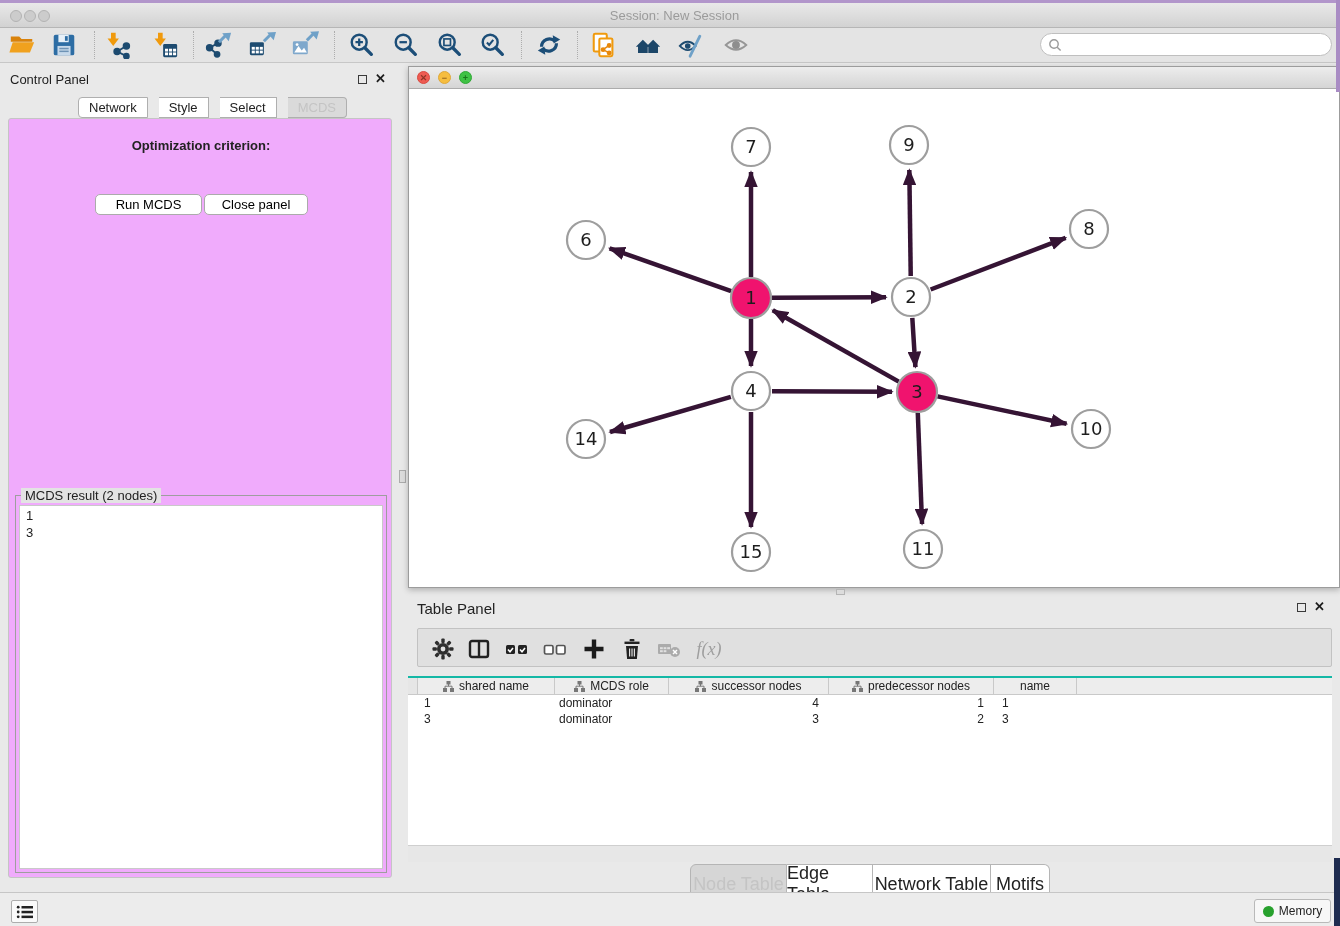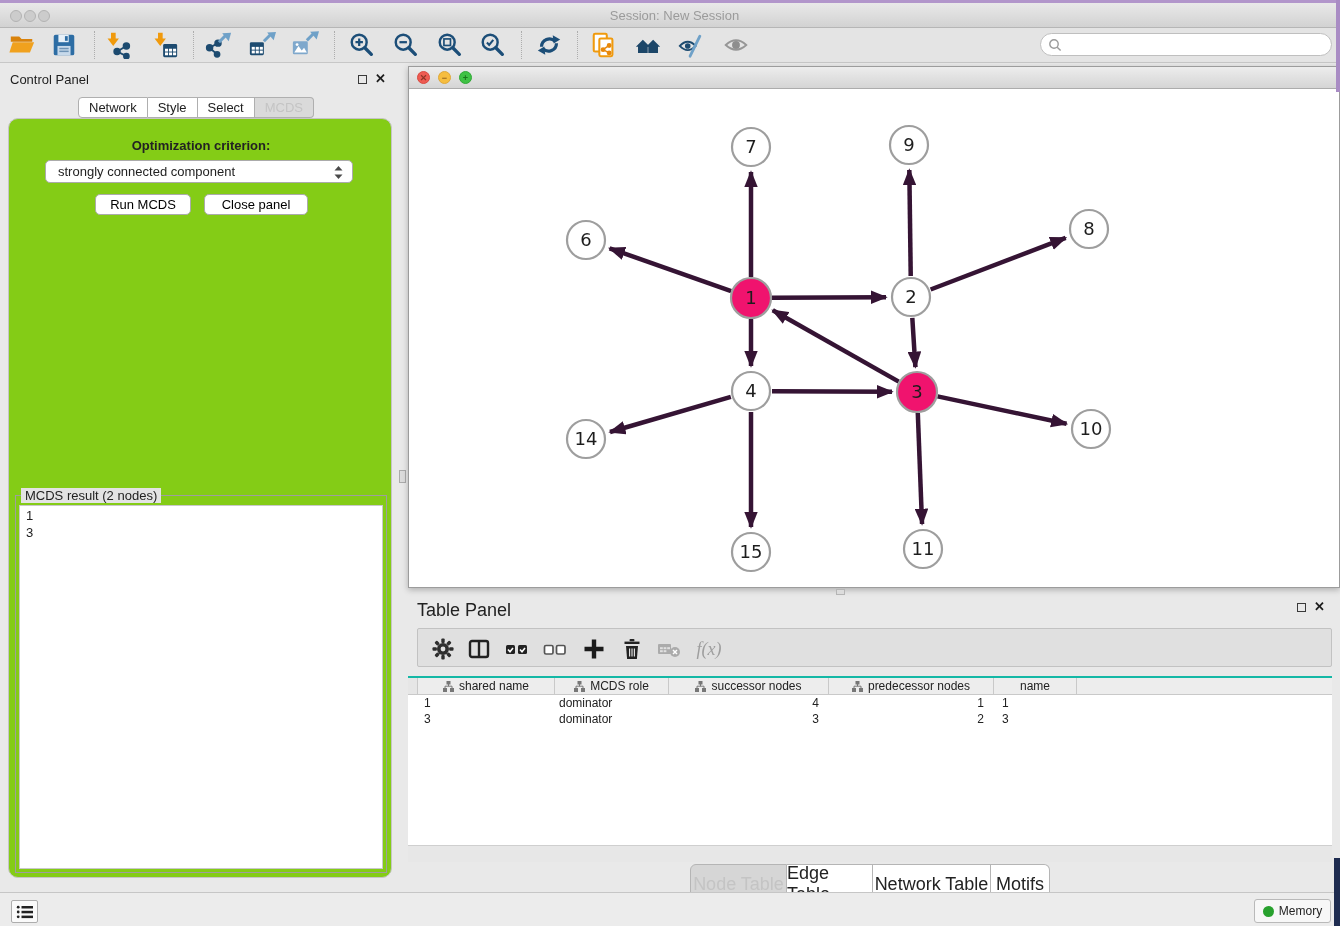--- a/index.html
+++ b/index.html
@@ -34,36 +34,36 @@
   .searchbox input { border:none; outline:none; background:transparent; font-size:12px; width:250px; margin-left:4px;
     font-family:"Liberation Sans",sans-serif; }
 
   
   .cp-header-title { position:absolute; left:10px; top:72px; font-size:13px; color:#1E1E1E; }
   .panel-btns { position:absolute; display:flex; gap:8px; align-items:center; }
   .cp-btns { left:358px; top:74px; }
   .float-box { width:9px; height:9px; border:1.5px solid #3A3A3A; display:inline-block; }
   .close-x { font-size:13px; font-weight:bold; color:#1C1C1C; line-height:10px; }
 
-  .cp-tabs { position:absolute; left:78px; top:97px; height:21px; display:flex; }
+  .cp-tabs { position:absolute; left:78px; top:97px; height:21px; display:flex;gap:11px; }
   .cp-tab { height:21px; background:#FFFFFF; border:1px solid #AFAFAF; border-left:none;
     font-size:13px; display:flex; align-items:center; justify-content:center; padding:0 10px; }
   .cp-tab:first-child { border-left:1px solid #AFAFAF; border-radius:4px 0 0 4px; }
   .cp-tab:last-child { border-radius:0 4px 4px 0; }
   .cp-tab.active { background:#DADADA; color:#C4C4C4; }
 
   .cp-body { position:absolute; left:8px; top:118px; width:384px; height:760px;
-    background:#84cc16; border:1px solid #C5C5C5; border-radius:10px; }
+    background:#f0abfc; border:1px solid #C5C5C5; border-radius:3px; }
   .opt-label { position:absolute; left:0; width:384px; top:19px; text-align:center; font-size:13px; font-weight:600; }
   .criterion { position:absolute; left:36px; top:41px; width:308px; height:23px; background:#FFFFFF;
     border:1px solid #ABABAB; border-radius:5px; display:flex; align-items:center; font-size:13px; padding-left:12px; }
   .criterion .stepper { position:absolute; right:9px; top:4px; }
   .cp-btn { position:absolute; top:75px; height:21px; background:#FFFFFF; border:1px solid #ABABAB;
     border-radius:5px; font-size:13px; font-family:"Liberation Sans",sans-serif; }
-  .run-btn { left:86px; width:96px; }
+  .run-btn { left:86px; width:107px; }
   .closep-btn { left:195px; width:104px; }
 
   .result-fieldset { position:absolute; left:6px; top:376px; width:372px; height:378px;
     border:1px solid #9E9E9E; }
   .result-legend { position:absolute; left:5px; top:-8px; background:#E3E3E3; padding:0 4px; font-size:13px; }
   .result-box { position:absolute; left:3px; top:9px; right:3px; bottom:3px; background:#FFFFFF;
     border:1px solid #C9C9C9; font-size:13px; line-height:17px; padding:1px 6px; white-space:pre-line; }
 
   .v-splitter-handle { position:absolute; left:399px; top:470px; width:7px; height:13px;
     background:#DCDCDC; border:1px solid #ABABAB; }
@@ -78,21 +78,21 @@
   .light.red   { left:8px;  background:#EE5B52; border:1px solid #D94A41; }
   .light.yellow{ left:29px; background:#F6BD3E; border:1px solid #DEA83A; }
   .light.green { left:50px; background:#3FC244; border:1px solid #31A837; color:rgba(0,70,0,.6); }
   .net-title { position:absolute; left:0; right:0; top:3px; text-align:center; font-size:13px; color:#2D2D2D; }
   .net-canvas { position:absolute; left:0; top:22px; width:930px; height:498px; background:#FFFFFF; }
   .net-canvas svg text { font-family:"DejaVu Sans", sans-serif; font-size:18px; fill:#1D1D1D; }
   .h-splitter-handle { position:absolute; left:836px; top:589px; width:9px; height:6px;
     background:#DCDCDC; border:1px solid #B5B5B5; }
 
   
-  .tp-title { position:absolute; left:417px; top:600px; font-size:18px; }
+  .tp-title { position:absolute; left:417px; top:600px; font-size:15px; }
   .tp-btns { left:1297px; top:602px; }
   .tp-toolbar { position:absolute; left:417px; top:628px; width:915px; height:39px;
     background:#E0E0E0; border:1px solid #C2C2C2; border-radius:2px; }
   .tp-tool { position:absolute; top:7px; width:26px; height:26px; display:flex; align-items:center; justify-content:center; }
   .fx-label { font-family:"Liberation Serif", serif; font-style:italic; font-size:18px; color:#9E9E9E; }
 
   .grid { position:absolute; left:408px; top:676px; width:924px; }
   .grid-header { display:flex; height:19px; background:#EDEDED; border-top:2px solid #14b8a6; border-bottom:1px solid #C9C9C9; }
   .gh-cell { display:flex; align-items:center; justify-content:center; gap:5px; font-size:12px;
     border-right:1px solid #C9C9C9; height:100%; }
@@ -300,29 +300,20 @@
 
 <div class="cp-tabs">
   <div class="cp-tab">Network</div>
   <div class="cp-tab">Style</div>
   <div class="cp-tab">Select</div>
   <div class="cp-tab active">MCDS</div>
 </div>
 
 <div class="cp-body">
   <div class="opt-label">Optimization criterion:</div>
-  <div class="criterion">
-    <span>strongly connected component</span>
-    <span class="stepper">
-      <svg width="9" height="15" viewBox="0 0 9 15">
-          <path d="M0.5 5.5 4.5 1 8.5 5.5z" fill="#4A4A4A"></path>
-          <path d="M0.5 9.5 4.5 14 8.5 9.5z" fill="#4A4A4A"></path>
-        </svg>
-    </span>
-  </div>
   <button class="cp-btn run-btn">Run MCDS</button>
   <button class="cp-btn closep-btn">Close panel</button>
 
   <div class="result-fieldset">
     <div class="result-legend">MCDS result (2 nodes)</div>
     <div class="result-box">1
 3</div>
   </div>
 </div>
 

